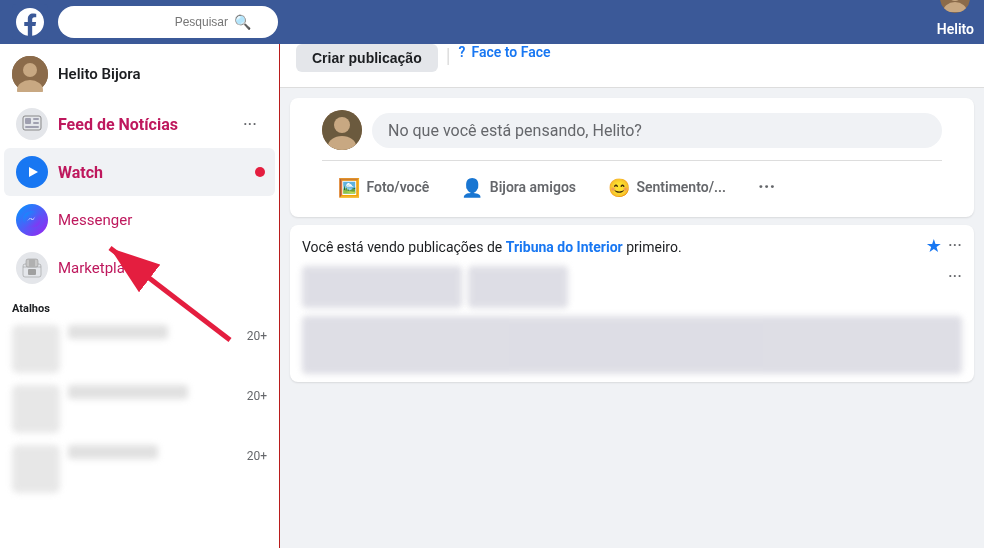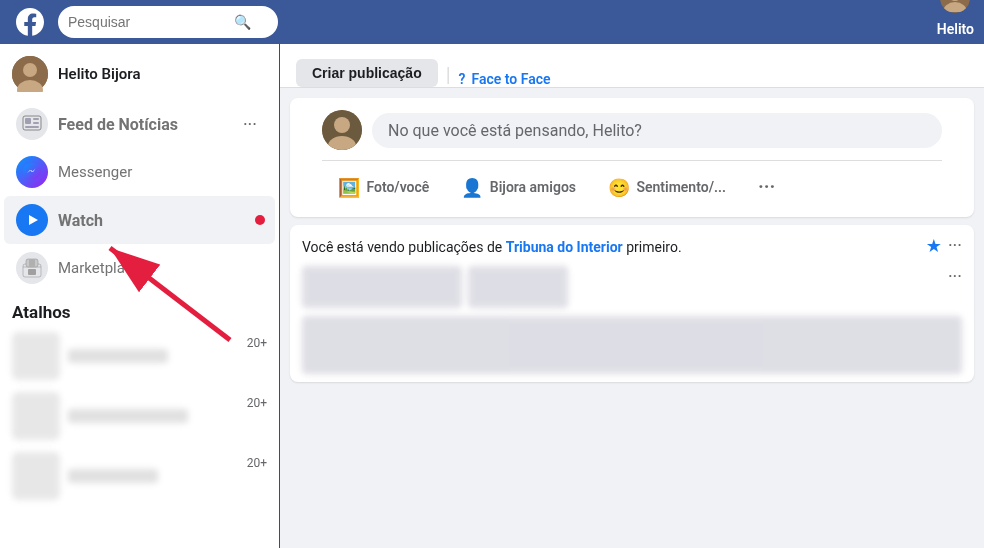--- a/index.html
+++ b/index.html
@@ -31,23 +31,24 @@
       border-radius: 20px;
       display: flex;
       align-items: center;
       padding: 0 10px;
       height: 32px;
       width: 220px;
       gap: 6px;
     }
     .search-bar input {
       border: none; outline: none;
-      font-size: 14px; color: #888;
+      font-size: 12px; color: #888;
       background: transparent;
       width: 160px;
+      text-align: right;
     }
     .search-icon-svg { color: #888; font-size: 14px; }
     .nav-right {
       margin-left: auto;
       display: flex;
       align-items: center;
       gap: 8px;
       color: white;
       flex-direction: column;
     }
@@ -93,21 +94,21 @@
     .sidebar-item {
       display: flex;
       align-items: center;
       gap: 10px;
       padding: 8px 12px;
       cursor: pointer;
       border-radius: 6px;
       margin: 0 4px;
       position: relative;
     }
-    .sidebar-item-label { font-size: 15px; color: #737373; }
+    .sidebar-item-label { font-size: 15px; color: #be185d; }
     .sidebar-item-label.bold { font-weight: 700; font-size: 16px; }
     .sidebar-icon {
       width: 32px; height: 32px;
       display: flex; align-items: center; justify-content: center;
       font-size: 18px;
       border-radius: 50%;
       background: #e4e6ea;
       flex-shrink: 0;
     }
     .sidebar-icon.news { background: #e4e6ea; }
@@ -126,28 +127,27 @@
       width: 10px; height: 10px;
       background: #e41e3f;
       border-radius: 50%;
       position: absolute;
       right: 10px;
       top: 50%;
       transform: translateY(-50%);
     }
 
     .sidebar-section-title {
-      font-size: 17px;
+      font-size: 11px;
       font-weight: 700;
       color: #1c1e21;
       padding: 10px 12px 4px;
     }
     .shortcut-item {
       display: flex;
-      align-items: center;
       gap: 8px;
       padding: 6px 12px;
       cursor: pointer;
     }
     .shortcut-thumb {
       width: 48px; height: 48px;
       background: #d8d8d8;
       border-radius: 6px;
       flex-shrink: 0;
     }
@@ -166,21 +166,21 @@
       flex: 1;
       overflow-y: auto;
       padding: 0;
       background: #f0f2f5;
     }
 
     
     .tabs-bar {
       background: white;
       display: flex;
-      align-items: flex-end;
+      align-items: flex-start;
       padding: 0 16px;
       height: 44px;
       border-bottom: 1px solid #ddd;
       gap: 4px;
     }
     .tab-btn {
       padding: 6px 16px;
       border-radius: 6px;
       font-size: 14px;
       font-weight: 600;
@@ -341,49 +341,49 @@
         <svg width="20" height="20" viewBox="0 0 20 20" fill="#1877f2">
           <rect x="1" y="2" width="18" height="14" rx="2" fill="#e4e6ea" stroke="#888" stroke-width="1"></rect>
           <rect x="3" y="4" width="6" height="6" rx="1" fill="#a0a0b0"></rect>
           <rect x="11" y="4" width="6" height="2" rx="1" fill="#a0a0b0"></rect>
           <rect x="11" y="8" width="6" height="2" rx="1" fill="#a0a0b0"></rect>
           <rect x="3" y="12" width="14" height="2" rx="1" fill="#a0a0b0"></rect>
         </svg>
       </div>
       <span class="sidebar-item-label bold">Feed de Notícias</span>
       <span class="dots-menu">···</span>
+    </div>
+
+    <div class="sidebar-item" style="background: #f0f2f5;">
+      <div class="sidebar-icon watch">
+        <svg width="20" height="20" viewBox="0 0 20 20">
+          <rect width="20" height="20" rx="4" fill="#1877f2"></rect>
+          <polygon points="7,5 16,10 7,15" fill="white"></polygon>
+        </svg>
+      </div>
+      <span class="sidebar-item-label bold">Watch</span>
+      <span class="red-dot"></span>
     </div>
 
     <div class="sidebar-item">
       <div class="sidebar-icon messenger">
         <svg width="20" height="20" viewBox="0 0 20 20">
           <path d="M10 1C5.029 1 1 4.8 1 9.5c0 2.7 1.3 5.1 3.4 6.7V19l3.1-1.7c.8.2 1.6.3 2.5.3 4.971 0 9-3.8 9-8.6S14.971 1 10 1z" fill="url(#mg)"></path>
           <defs>
             <linearGradient id="mg" x1="0" y1="0" x2="1" y2="1">
               <stop offset="0%" stop-color="#0099ff"></stop>
               <stop offset="100%" stop-color="#a020f0"></stop>
             </linearGradient>
           </defs>
           <path d="M5 11l3-3 2 2 3.5-3.5L11 10l-2-2-4 3z" fill="white"></path>
         </svg>
       </div>
       <span class="sidebar-item-label">Messenger</span>
     </div>
 
-    <div class="sidebar-item" style="background: #f0f2f5;">
-      <div class="sidebar-icon watch">
-        <svg width="20" height="20" viewBox="0 0 20 20">
-          <rect width="20" height="20" rx="4" fill="#1877f2"></rect>
-          <polygon points="7,5 16,10 7,15" fill="white"></polygon>
-        </svg>
-      </div>
-      <span class="sidebar-item-label bold">Watch</span>
-      <span class="red-dot"></span>
-    </div>
-
     <div class="sidebar-item">
       <div class="sidebar-icon marketplace">
         <svg width="20" height="20" viewBox="0 0 20 20">
           <rect x="1" y="6" width="18" height="13" rx="2" fill="#e4e6ea" stroke="#888" stroke-width="0.5"></rect>
           <path d="M1 9h18" stroke="#888" stroke-width="0.5"></path>
           <rect x="4" y="1" width="12" height="8" rx="2" fill="#c8c8c8" stroke="#888" stroke-width="0.5"></rect>
           <rect x="7" y="1" width="6" height="8" rx="1" fill="#b0b0b0"></rect>
           <rect x="6" y="11" width="8" height="6" rx="1" fill="#a0a0a0"></rect>
         </svg>
       </div>

